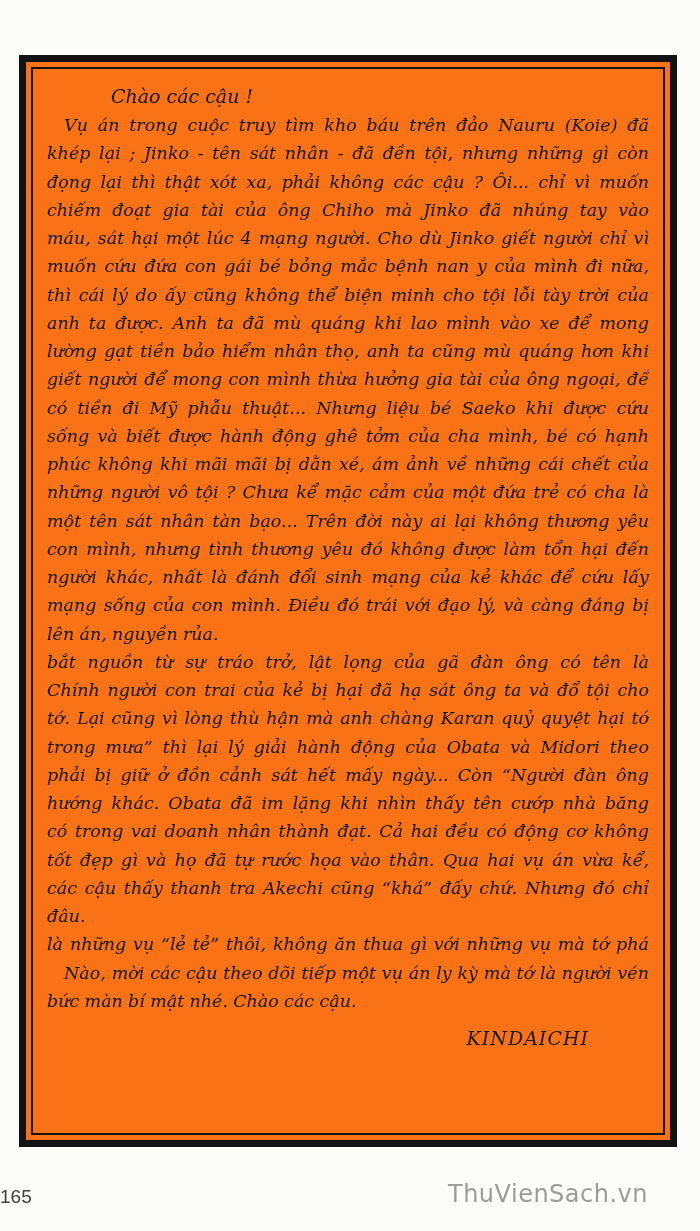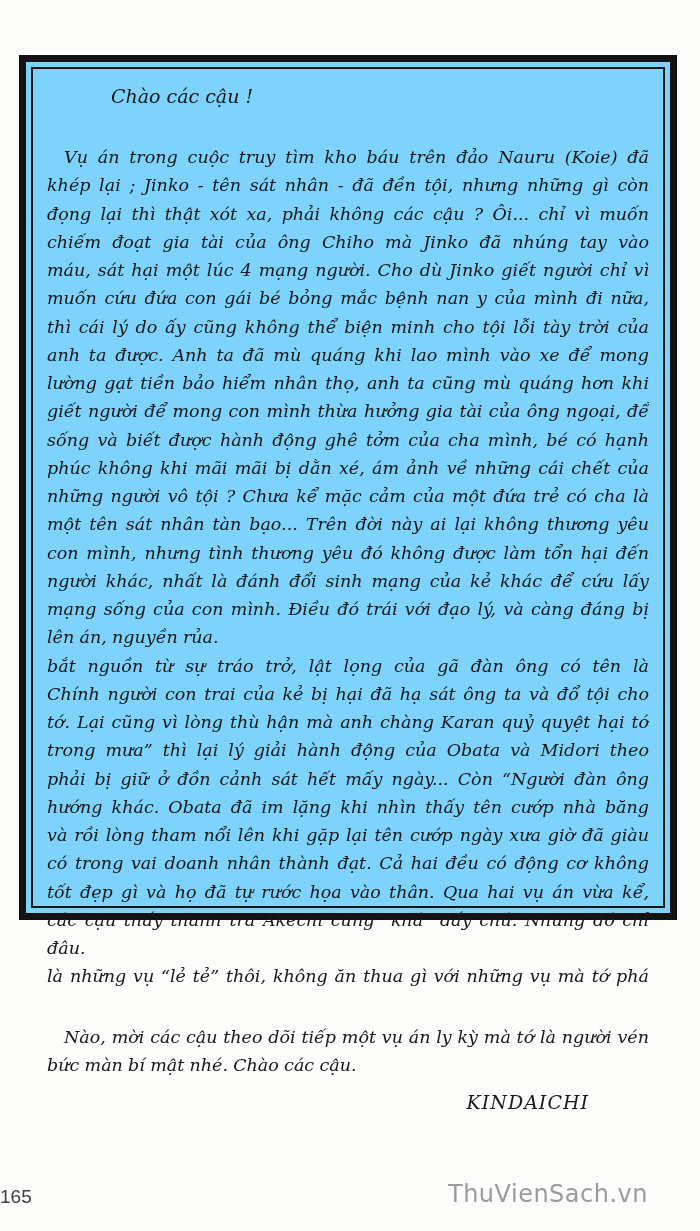--- a/index.html
+++ b/index.html
@@ -6,24 +6,24 @@
   .page {
     position: relative;
     width: 700px; height: 1231px;
     background: #fcfcfa;
     font-family: "DejaVu Serif", serif;
     overflow: hidden;
   }
   .frame {
     position: absolute;
     left: 19px; top: 55px;
-    width: 658px; height: 865px;
+    width: 658px; height: 1092px;
     border: 7px solid #131313;
     box-sizing: border-box;
-    background: #7dd3fc;
+    background: #f97316;
   }
   .frame-inner {
     position: absolute;
     left: 5px; top: 5px; right: 5px; bottom: 5px;
     border: 2px solid #161616;
     box-sizing: border-box;
     padding: 14px 14px 0 14px;
   }
   .heading {
     font-style: italic;
@@ -38,21 +38,21 @@
     font-style: italic;
     font-size: 17.5px;
     color: #171717;
     line-height: 28.25px;
     height: 28.25px;
     overflow: hidden;
     text-align: justify;
     text-align-last: justify;
     word-spacing: -0.3px;
   }
-  .line.first { text-indent: 17px; margin-top: 32px; }
+  .line.first { text-indent: 17px; }
   .line.last  { text-align-last: left; font-style: italic; }
   .signature {
     font-style: italic;
     font-size: 19px;
     color: #1a1a1a;
     text-align: right;
     padding-right: 60px;
     margin-top: 12px;
     letter-spacing: 1px;
   }
@@ -89,37 +89,37 @@
             <div class="line first">Vụ án trong cuộc truy tìm kho báu trên đảo Nauru (Koie) đã</div>
             <div class="line">khép lại ; Jinko - tên sát nhân - đã đền tội, nhưng những gì còn</div>
             <div class="line">đọng lại thì thật xót xa, phải không các cậu ? Ôi... chỉ vì muốn</div>
             <div class="line">chiếm đoạt gia tài của ông Chiho mà Jinko đã nhúng tay vào</div>
             <div class="line">máu, sát hại một lúc 4 mạng người. Cho dù Jinko giết người chỉ vì</div>
             <div class="line">muốn cứu đứa con gái bé bỏng mắc bệnh nan y của mình đi nữa,</div>
             <div class="line">thì cái lý do ấy cũng không thể biện minh cho tội lỗi tày trời của</div>
             <div class="line">anh ta được. Anh ta đã mù quáng khi lao mình vào xe để mong</div>
             <div class="line">lường gạt tiền bảo hiểm nhân thọ, anh ta cũng mù quáng hơn khi</div>
             <div class="line">giết người để mong con mình thừa hưởng gia tài của ông ngoại, để</div>
+            <div class="line">có tiền đi Mỹ phẫu thuật... Nhưng liệu bé Saeko khi được cứu</div>
             <div class="line">sống và biết được hành động ghê tởm của cha mình, bé có hạnh</div>
             <div class="line">phúc không khi mãi mãi bị dằn xé, ám ảnh về những cái chết của</div>
             <div class="line">những người vô tội ? Chưa kể mặc cảm của một đứa trẻ có cha là</div>
             <div class="line">một tên sát nhân tàn bạo... Trên đời này ai lại không thương yêu</div>
             <div class="line">con mình, nhưng tình thương yêu đó không được làm tổn hại đến</div>
             <div class="line">người khác, nhất là đánh đổi sinh mạng của kẻ khác để cứu lấy</div>
             <div class="line">mạng sống của con mình. Điều đó trái với đạo lý, và càng đáng bị</div>
             <div class="line last">lên án, nguyền rủa.</div>
           </div>
           <div class="para">
             <div class="line">bắt nguồn từ sự tráo trở, lật lọng của gã đàn ông có tên là Satosumi.</div>
             <div class="line">Chính người con trai của kẻ bị hại đã hạ sát ông ta và đổ tội cho</div>
             <div class="line">tớ. Lại cũng vì lòng thù hận mà anh chàng Karan quỷ quyệt hại tớ</div>
             <div class="line">trong mưa” thì lại lý giải hành động của Obata và Midori theo</div>
             <div class="line">phải bị giữ ở đồn cảnh sát hết mấy ngày... Còn “Người đàn ông</div>
             <div class="line">hướng khác. Obata đã im lặng khi nhìn thấy tên cướp nhà băng</div>
-            <div class="line">và rồi lòng tham nổi lên khi gặp lại tên cướp ngày xưa giờ đã giàu</div>
             <div class="line">có trong vai doanh nhân thành đạt. Cả hai đều có động cơ không</div>
             <div class="line">tốt đẹp gì và họ đã tự rước họa vào thân. Qua hai vụ án vừa kể,</div>
             <div class="line">các cậu thấy thanh tra Akechi cũng “khá” đấy chứ. Nhưng đó chỉ</div>
             <div class="line last">đâu.</div>
             <div class="line">là những vụ “lẻ tẻ” thôi, không ăn thua gì với những vụ mà tớ phá</div>
           </div>
           <div class="para">
             <div class="line first">Nào, mời các cậu theo dõi tiếp một vụ án ly kỳ mà tớ là người vén</div>
             <div class="line last">bức màn bí mật nhé. Chào các cậu.</div>
           </div>

